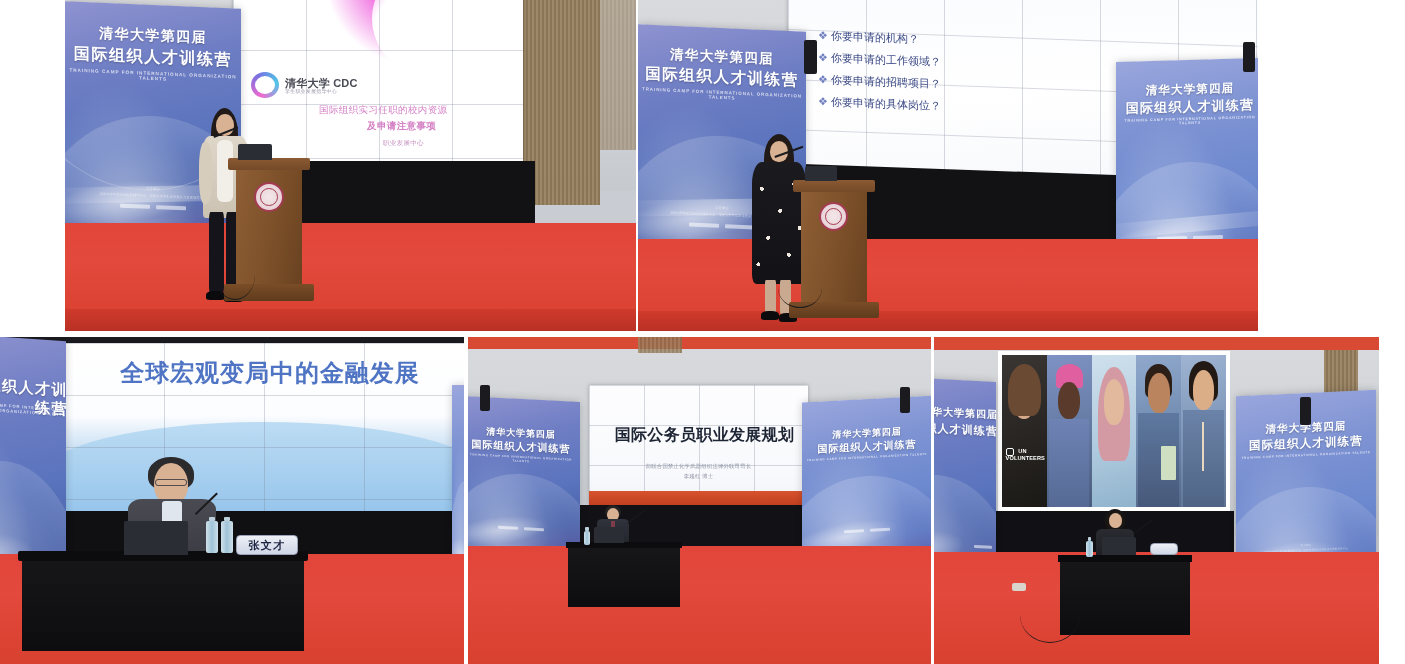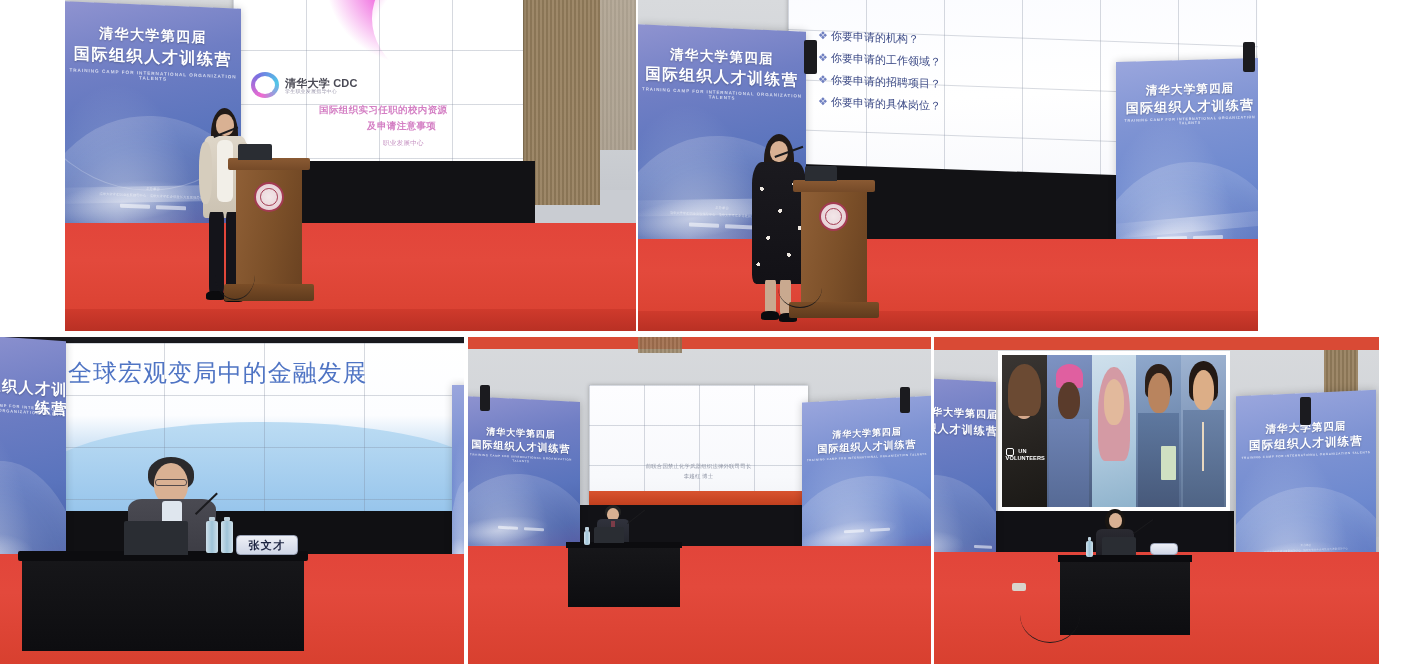--- a/index.html
+++ b/index.html
@@ -96,21 +96,21 @@
     background:#ffffff;
     overflow:hidden;
     box-shadow: 0 0 4px rgba(0,0,0,.25);
   }
   .screen .grid {
     position:absolute; inset:0;
     background-image:
       linear-gradient(rgba(120,130,150,.30) 1px, transparent 1px),
       linear-gradient(90deg, rgba(120,130,150,.30) 1px, transparent 1px);
   }
-  .slide-title { position:absolute; left:4px; right:0; text-align:left; font-weight:400; }
+  .slide-title { position:absolute; left:12px; right:0; text-align:center; font-weight:700; }
   .slide-sub   { position:absolute; left:0; right:0; text-align:center; }
   .slide-bullets{ position:absolute; }
   .slide-bullets div{ white-space:nowrap; }
 
   
   .person { position:absolute; }
   .head   { position:absolute; border-radius:50% 50% 46% 46%; background:#d9b193; }
   .hair   { position:absolute; border-radius:50% 50% 40% 40%; background:#211a17; }
   .torso  { position:absolute; border-radius:16% 16% 6% 6%; }
   .arm    { position:absolute; border-radius:40%; }
@@ -179,21 +179,21 @@
 
       <div style="position:absolute;left:18px;top:76px;width:28px;height:26px;border-radius:50%;
                   border:4px solid transparent;
                   background:
                     linear-gradient(#fff,#fff) padding-box,
                     conic-gradient(from 200deg,#f06ad0,#7a6fe0,#4fc7e8,#f06ad0) border-box;"></div>
       <div style="position:absolute;left:52px;top:80px;font-size:11px;font-weight:700;color:#4a4a55;
                   letter-spacing:.02em;white-space:nowrap;">清华大学 CDC</div>
       <div style="position:absolute;left:52px;top:92px;font-size:5px;color:#9a96ab;letter-spacing:.04em;white-space:nowrap;">学生职业发展指导中心</div>
 
-      <div style="position:absolute;left:86px;top:108px;font-size:9.5px;font-weight:700;
+      <div style="position:absolute;left:86px;top:108px;font-size:9.5px;font-weight:400;
                   color:#d47fc4;letter-spacing:.04em;white-space:nowrap;">国际组织实习任职的校内资源</div>
       <div style="position:absolute;left:134px;top:124px;font-size:9.5px;font-weight:700;
                   color:#d47fc4;letter-spacing:.04em;white-space:nowrap;">及申请注意事项</div>
       <div style="position:absolute;left:150px;top:143px;font-size:6.5px;color:#c48fc0;letter-spacing:.05em;white-space:nowrap;">职业发展中心</div>
     </div>
 
     <div style="position:absolute;left:150px;top:161px;width:320px;height:68px;background:#121215;"></div>
 
     <div class="banner" style="left:0; top:5px; width:176px; height:232px; transform:skewY(2.4deg);">
       <div class="globe"></div>
@@ -373,20 +373,21 @@
 
   <div class="photo" style="left:468px; top:337px; width:463px; height:327px;">
     <div class="ceiling" style="height:66px;"></div>
     <div class="wall" style="top:0;height:212px;"></div>
     <div style="position:absolute;left:0;top:0;width:463px;height:12px;background:#d94a35;"></div>
     <div class="wood-panel" style="left:170px;top:0;width:44px;height:16px;opacity:.8;"></div>
 
     <div class="screen" style="left:121px; top:48px; width:219px; height:120px;">
       <div style="position:absolute;inset:0;background:linear-gradient(180deg,#fdfdff 0%,#f8f9fc 76%,#f2f3f7 100%);"></div>
       <div class="grid" style="background-size:55px 40px;"></div>
+      <div class="slide-title" style="top:40px;font-size:16px;color:#1d2433;letter-spacing:.02em;">国际公务员职业发展规划</div>
       <div class="slide-sub" style="top:78px;font-size:5.4px;color:#8d93a3;letter-spacing:.03em;">前联合国禁止化学武器组织法律外联司司长</div>
       <div class="slide-sub" style="top:88px;font-size:5.4px;color:#8d93a3;letter-spacing:.03em;">李越红 博士</div>
       <div style="position:absolute;left:0;right:0;bottom:0;height:14px;background:linear-gradient(180deg,#d8532f,#c1401f);"></div>
     </div>
     <div style="position:absolute;left:112px;top:168px;width:236px;height:50px;background:#121216;"></div>
 
     <div class="banner" style="left:-6px; top:62px; width:118px; height:156px; transform:skewY(3deg);">
       <div class="globe"></div>
       <div class="bnr-txt bnr-l1" style="top:28px;font-size:9px;">清华大学第四届</div>
       <div class="bnr-txt bnr-l2" style="top:41px;font-size:10px;">国际组织人才训练营</div>

